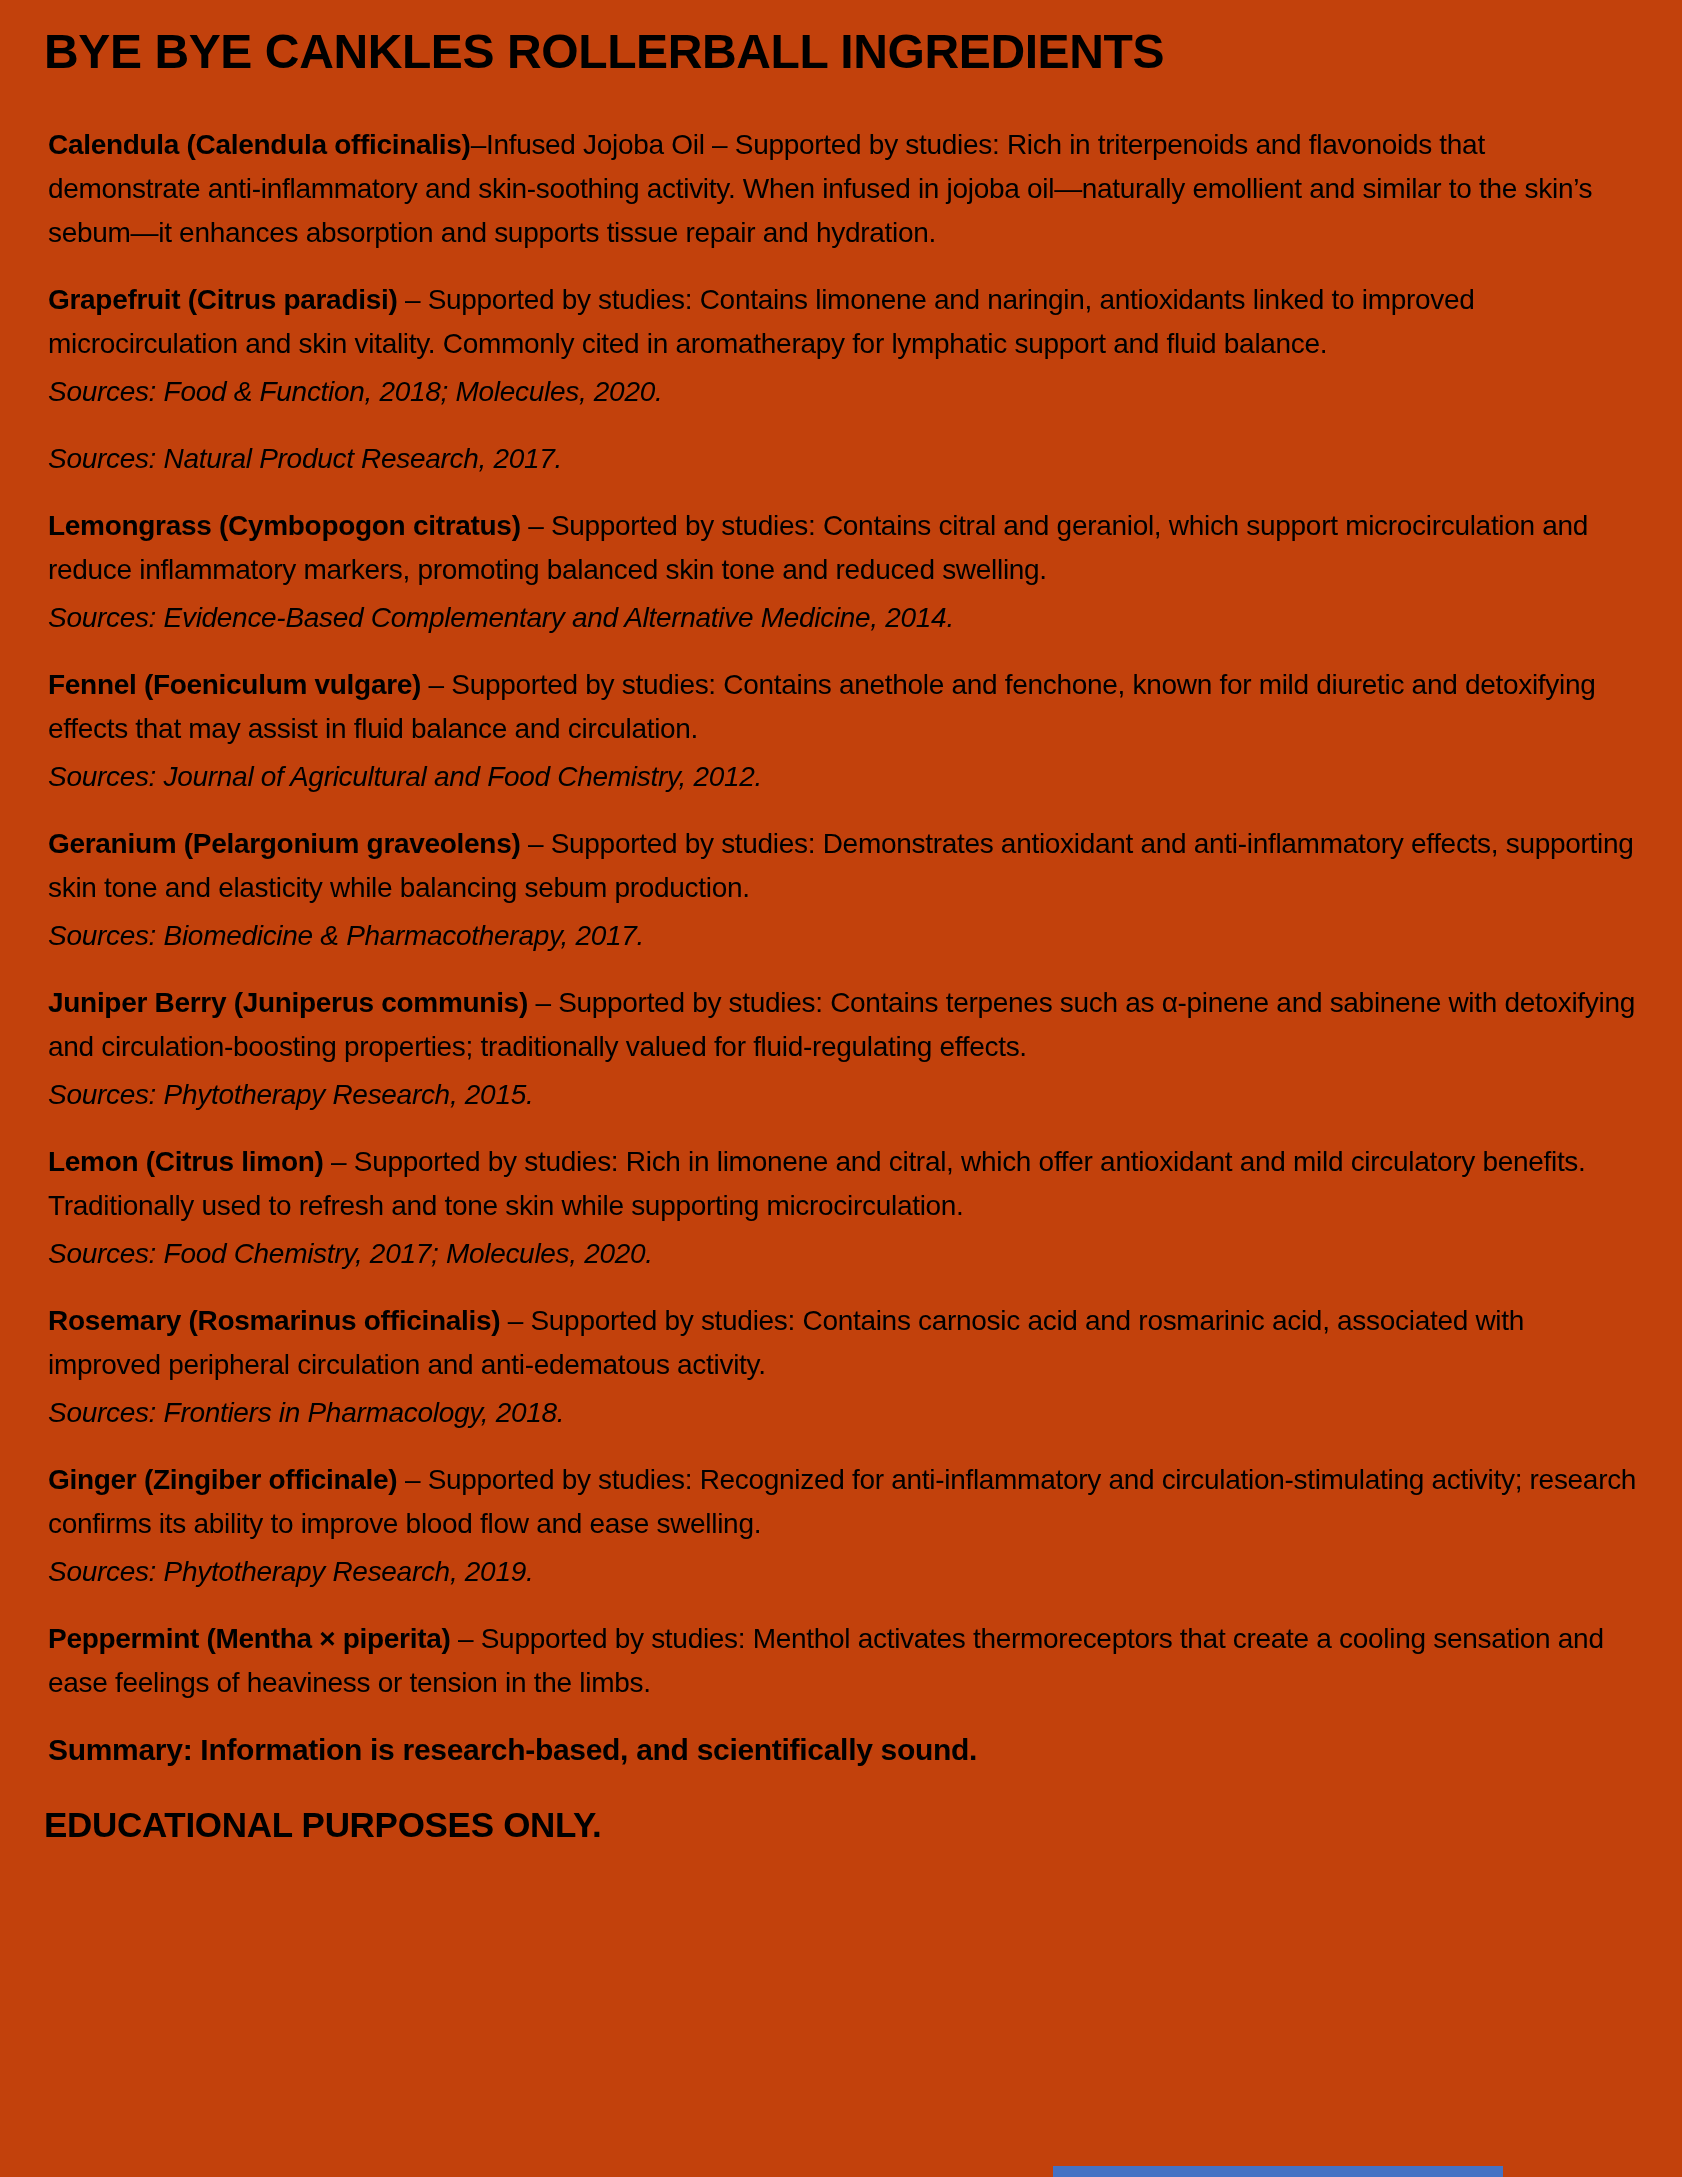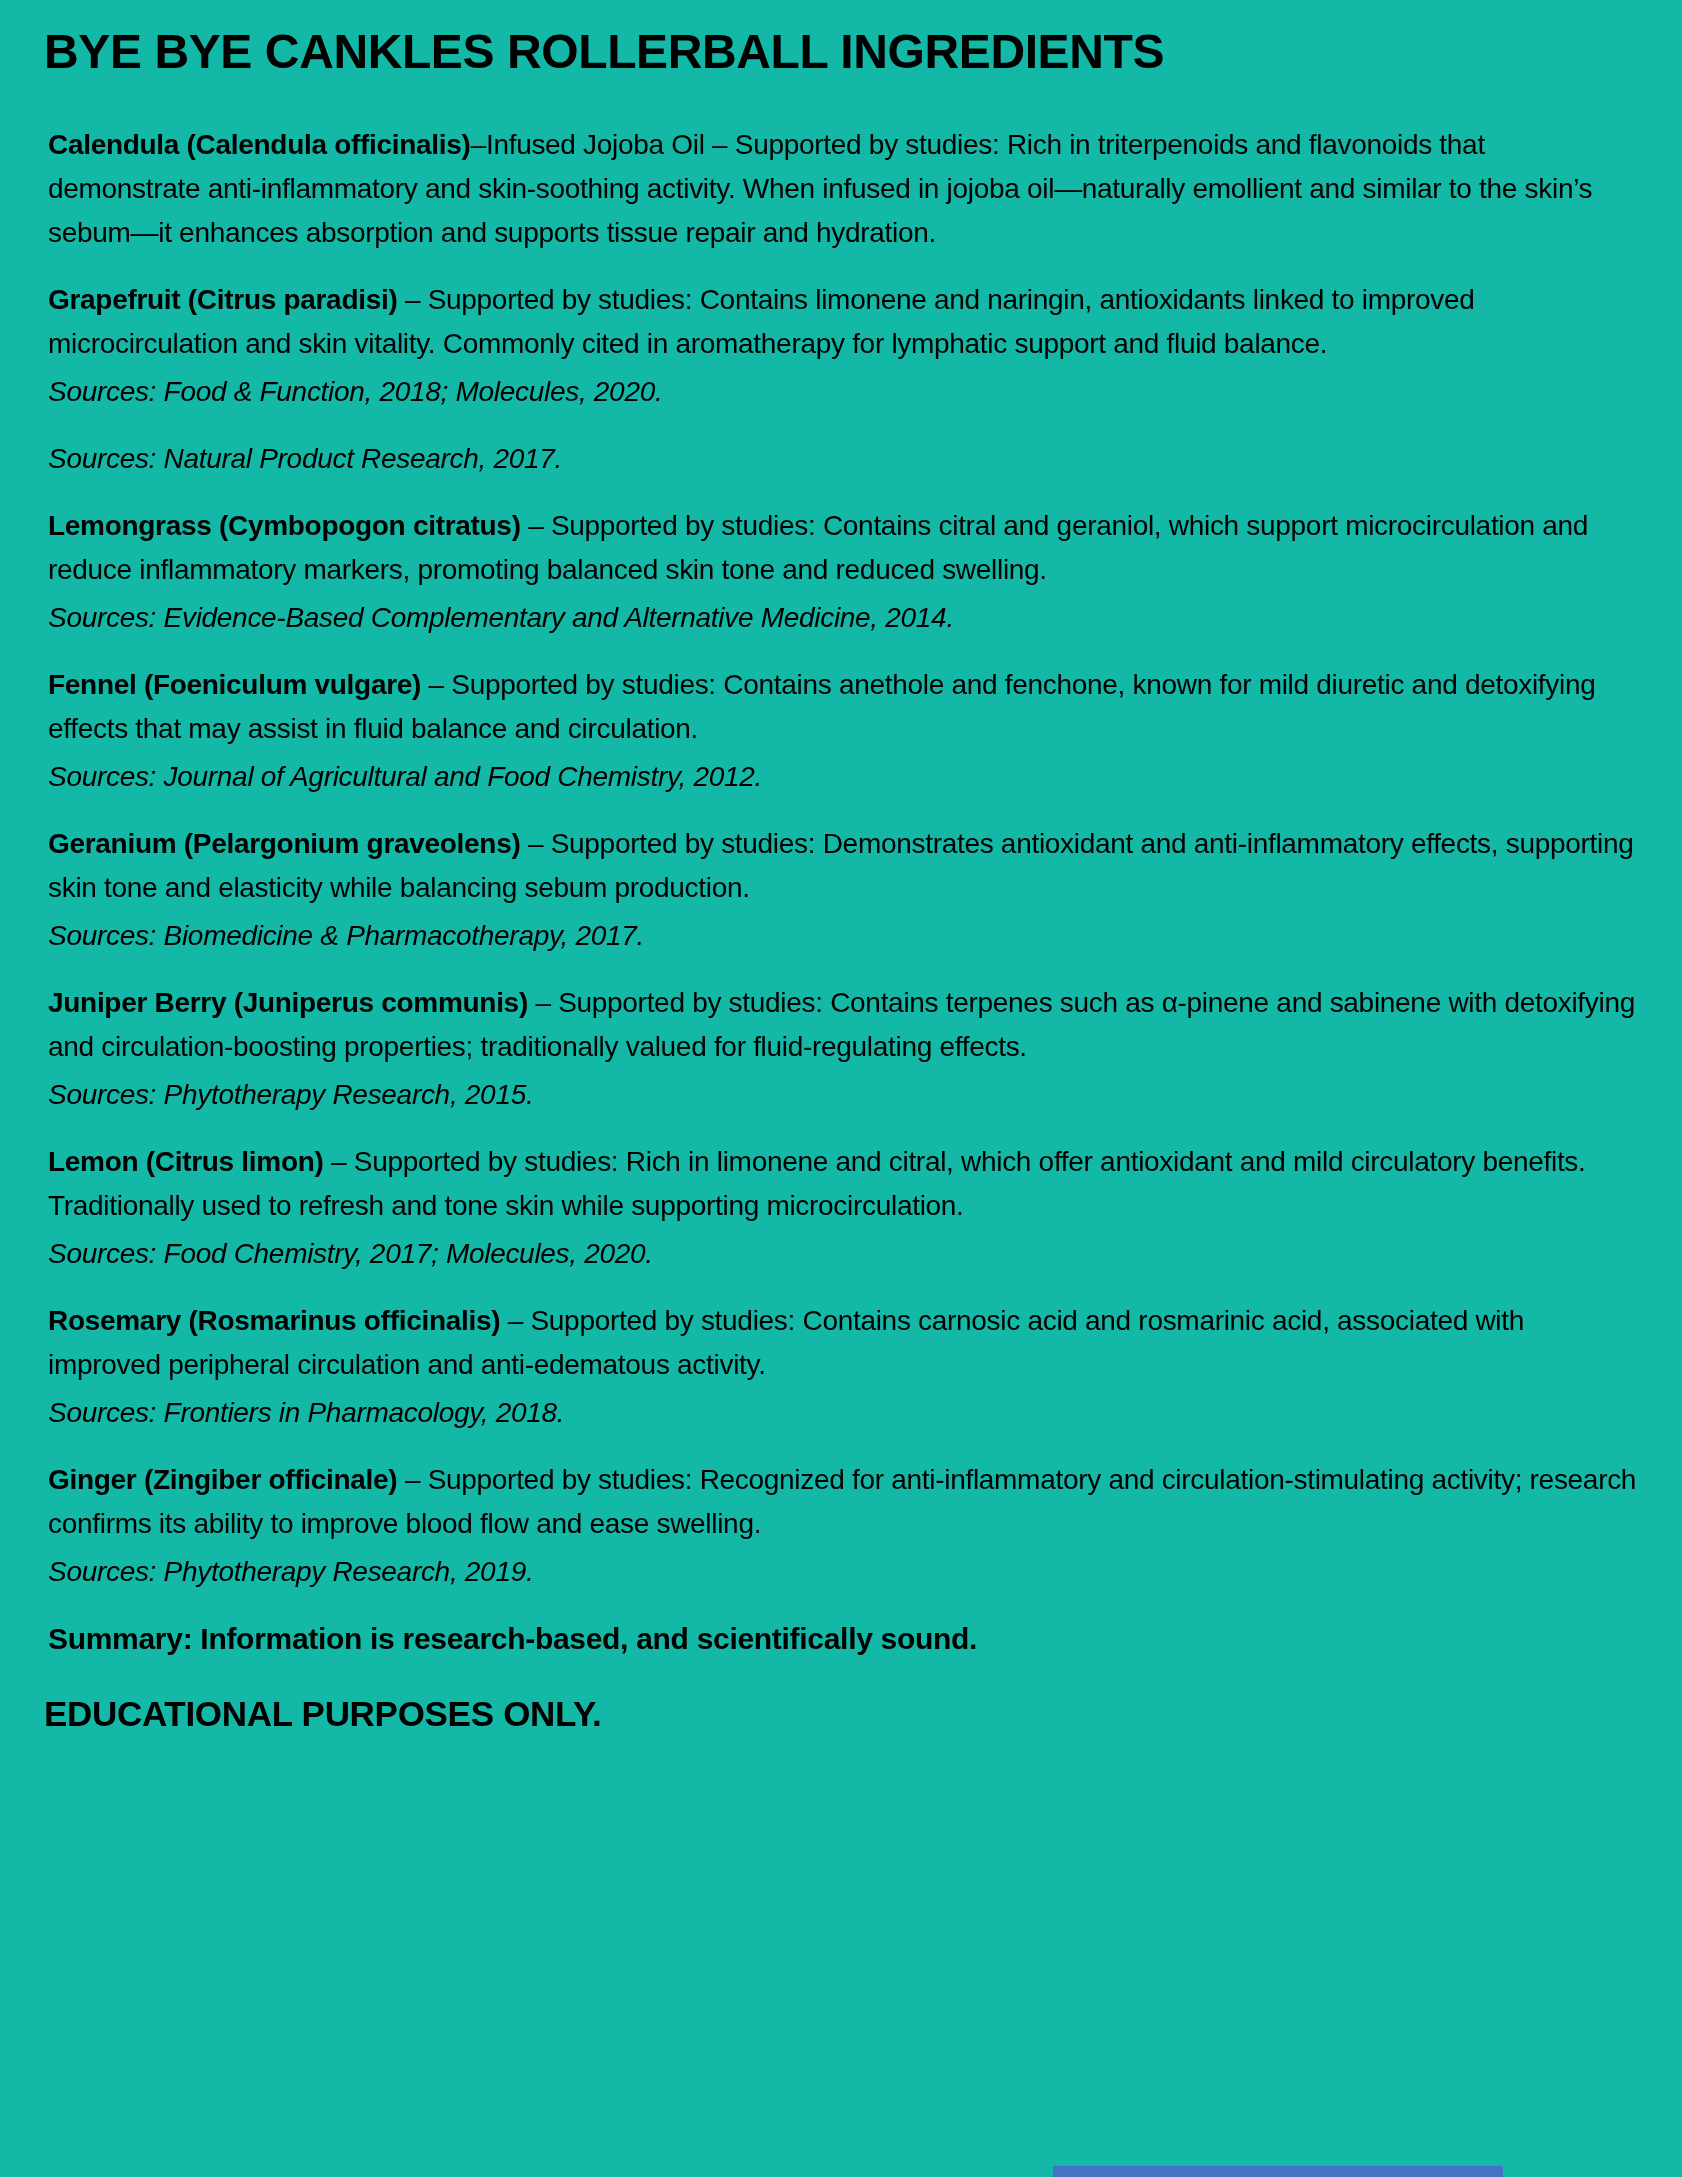--- a/index.html
+++ b/index.html
@@ -58,21 +58,21 @@
     position: absolute;
     bottom: 0;
     left: 1053px;
     width: 450px;
     height: 11.2px;
   }
 </style>
 </head>
 <body>
 
-<div class="page" style="background: #14b8a6; color: rgb(0, 0, 0); padding-left: 44px;">
+<div class="page" style="background: #c2410c; color: rgb(0, 0, 0); padding-left: 44px;">
   <h1 class="doc-title">BYE BYE CANKLES ROLLERBALL INGREDIENTS</h1>
 
   <div id="ingredient-list">
   <div class="ingredient">
     <p class="desc"><strong class="name">Calendula (Calendula officinalis)</strong><span class="text">–Infused Jojoba Oil – Supported by studies: Rich in triterpenoids and flavonoids that demonstrate anti-inflammatory and skin-soothing activity. When infused in jojoba oil—naturally emollient and similar to the skin’s sebum—it enhances absorption and supports tissue repair and hydration.</span></p>
   </div>
 
   <div class="ingredient">
     <p class="desc"><strong class="name">Grapefruit (Citrus paradisi)</strong><span class="text"> – Supported by studies: Contains limonene and naringin, antioxidants linked to improved microcirculation and skin vitality. Commonly cited in aromatherapy for lymphatic support and fluid balance.</span></p>
     <p class="sources">Sources: Food &amp; Function, 2018; Molecules, 2020.</p>
@@ -111,20 +111,21 @@
     <p class="desc"><strong class="name">Rosemary (Rosmarinus officinalis)</strong><span class="text"> – Supported by studies: Contains carnosic acid and rosmarinic acid, associated with improved peripheral circulation and anti-edematous activity.</span></p>
     <p class="sources">Sources: Frontiers in Pharmacology, 2018.</p>
   </div>
 
   <div class="ingredient">
     <p class="desc"><strong class="name">Ginger (Zingiber officinale)</strong><span class="text"> – Supported by studies: Recognized for anti-inflammatory and circulation-stimulating activity; research confirms its ability to improve blood flow and ease swelling.</span></p>
     <p class="sources">Sources: Phytotherapy Research, 2019.</p>
   </div>
 
   <div class="ingredient">
+    <p class="desc"><strong class="name">Peppermint (Mentha × piperita)</strong><span class="text"> – Supported by studies: Menthol activates thermoreceptors that create a cooling sensation and ease feelings of heaviness or tension in the limbs.</span></p>
   </div>
 </div>
 
   <p class="summary">Summary: Information is research-based, and scientifically sound.</p>
 
   <p class="footer">EDUCATIONAL PURPOSES ONLY.</p>
 
   <div class="bottom-bar" style="background: rgb(68, 114, 196);"></div>
 </div>
 

